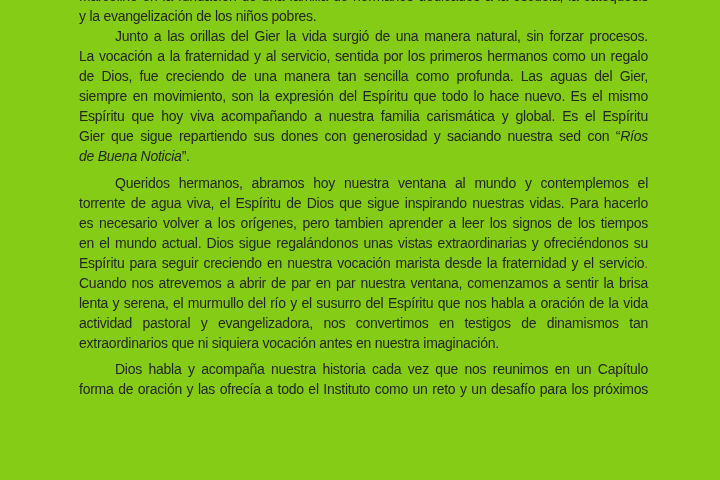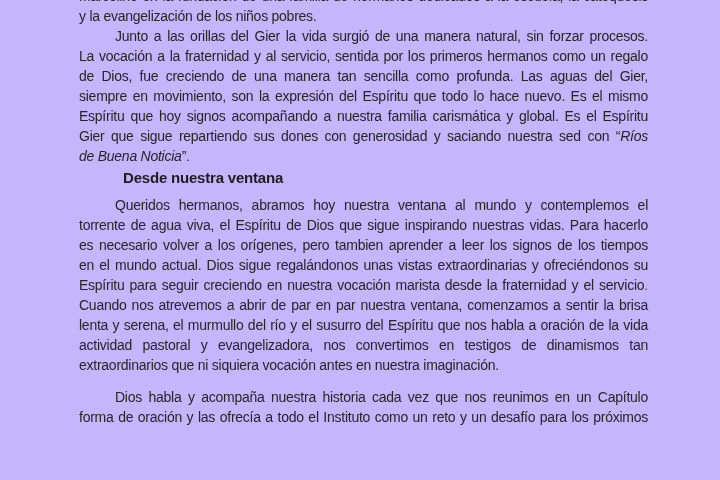--- a/index.html
+++ b/index.html
@@ -7,37 +7,37 @@
     width: 720px;
     height: 480px;
     background: #ffffff;
     overflow: hidden;
     font-family: "Liberation Sans", sans-serif;
   }
   .doc-page {
     position: relative;
     width: 720px;
     height: 480px;
-    background: #c4b5fd;
+    background: #84cc16;
   }
   .text-column {
     position: absolute;
     left: 79px;
     width: 569px;
     top: -14px;
     color: #262626;
     font-size: 14px;
     line-height: 20px;
     letter-spacing: -0.25px;
   }
   .para { margin: 0; }
   .para-river   { }
   .heading      { margin-top: 2px; font-weight: bold; font-size: 15px; line-height: 20px; text-indent: 44px; letter-spacing: -0.2px; color: #1d1d1d; }
   .para-window  { margin-top: 7px; }
-  .para-chapter { margin-top: 12px; }
+  .para-chapter { margin-top: 6px; }
   .ln {
     text-align: justify;
     text-align-last: justify;
   }
   .ln.end { text-align-last: left; }
   .indent { text-indent: 36px; }
   .it { font-style: italic; }
   .red-period { color: #a83434; }
 </style>
 </head>
@@ -49,26 +49,25 @@
     <div class="para para-intro">
       <div class="ln">Marcelino en la fundación de una familia de hermanos dedicados a la escuela, la catequesis</div>
       <div class="ln end">y la evangelización de los niños pobres.</div>
     </div>
 
     <div class="para para-river">
       <div class="ln indent">Junto a las orillas del Gier la vida surgió de una manera natural, sin forzar procesos.</div>
       <div class="ln">La vocación a la fraternidad y al servicio, sentida por los primeros hermanos como un regalo</div>
       <div class="ln">de Dios, fue creciendo de una manera tan sencilla como profunda. Las aguas del Gier,</div>
       <div class="ln">siempre en movimiento, son la expresión del Espíritu que todo lo hace nuevo. Es el mismo</div>
-      <div class="ln">Espíritu que hoy signos acompañando a nuestra familia carismática y global. Es el Espíritu</div>
+      <div class="ln">Espíritu que hoy viva acompañando a nuestra familia carismática y global. Es el Espíritu</div>
       <div class="ln"><span>Gier que sigue repartiendo sus dones con generosidad y saciando nuestra sed con “</span><span class="it">Ríos</span></div>
       <div class="ln end"><span class="it">de Buena Noticia</span><span>”.</span></div>
     </div>
 
-    <div class="heading">Desde nuestra ventana</div>
 
     <div class="para para-window">
       <div class="ln indent">Queridos hermanos, abramos hoy nuestra ventana al mundo y contemplemos el</div>
       <div class="ln">torrente de agua viva, el Espíritu de Dios que sigue inspirando nuestras vidas. Para hacerlo</div>
       <div class="ln">es necesario volver a los orígenes, pero tambien aprender a leer los signos de los tiempos</div>
       <div class="ln">en el mundo actual. Dios sigue regalándonos unas vistas extraordinarias y ofreciéndonos su</div>
       <div class="ln"><span>Espíritu para seguir creciendo en nuestra vocación marista desde la fraternidad y el servicio</span><span class="red-period">.</span></div>
       <div class="ln">Cuando nos atrevemos a abrir de par en par nuestra ventana, comenzamos a sentir la brisa</div>
       <div class="ln">lenta y serena, el murmullo del río y el susurro del Espíritu que nos habla a oración de la vida</div>
       <div class="ln">actividad pastoral y evangelizadora, nos convertimos en testigos de dinamismos tan</div>

